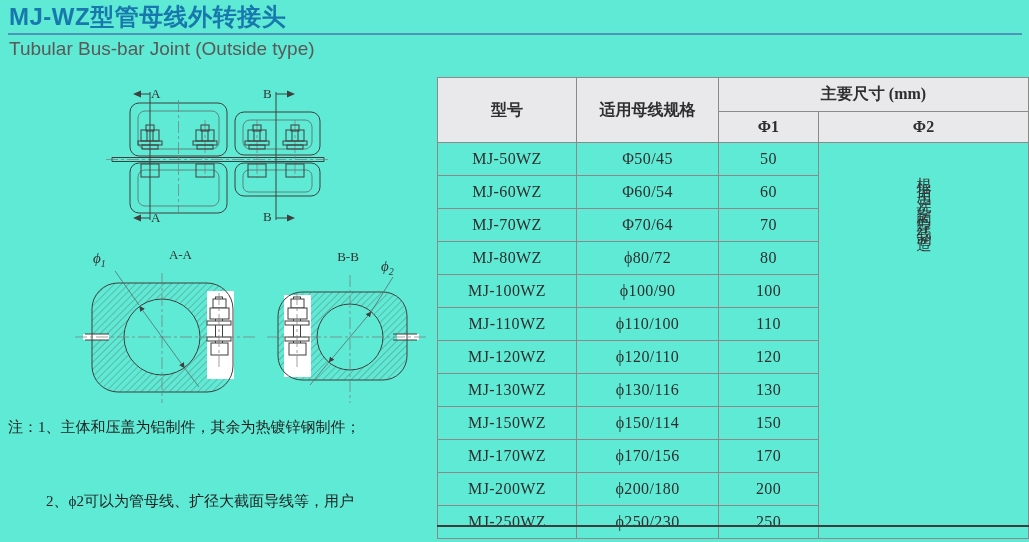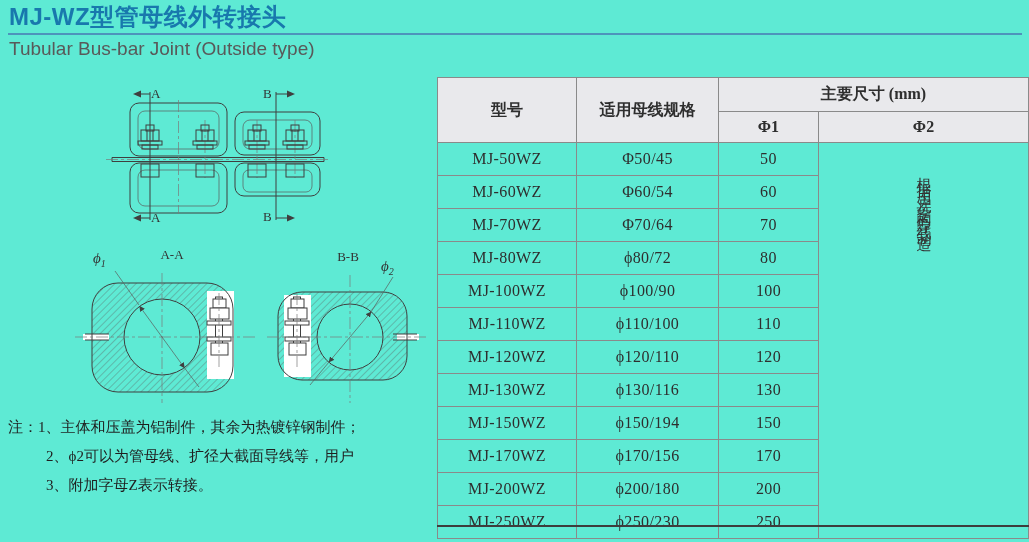--- a/index.html
+++ b/index.html
@@ -25,21 +25,21 @@
   .fillw{fill:#fff;}
   .dlabel{position:absolute;font-family:"Liberation Serif","DejaVu Serif",serif;font-size:13px;color:#333;}
   .dlabel.center{text-align:center;width:40px;}
   .phi{font-style:italic;font-size:15px;}
   .phi sub{font-size:10px;}
 
   
   .notes{position:absolute;left:8px;top:413px;width:432px;
          font-family:"Liberation Serif","DejaVu Serif",serif;
          font-size:15px;line-height:29px;color:#1f1f1f;}
-  .note-l2,.note-l4{padding-left:38px;}
+  .note-l2,.note-l4{padding-left:38px;margin-top:45px;}
   .note-l3{padding-left:57px;}
 
   
   .spec-table{position:absolute;left:437px;top:77px;border-collapse:collapse;table-layout:fixed;
               font-family:"Liberation Serif","DejaVu Serif",serif;color:#2e2e2e;
               border:1.5px solid #4d4d4d;}
   .spec-table th,.spec-table td{border:1px solid #8a8a8a;padding:0;text-align:center;}
   .spec-table thead th{background:var(--table-header-bg);font-weight:bold;font-size:16px;}
   .hrow1 th{height:33px;}
   .hrow2 th{height:30px;}
@@ -205,21 +205,21 @@
       <line class="thin" x1="318" y1="32" x2="296" y2="67"></line>
       <line class="thin" x1="296" y1="67" x2="254" y2="117" marker-start="url(#arr)" marker-end="url(#arr)"></line>
       <line class="thin" x1="254" y1="117" x2="235" y2="140"></line>
     </g>
   </svg>
 
   <span class="dlabel" style="left:151px;top:86px;">A</span>
   <span class="dlabel" style="left:151px;top:210px;">A</span>
   <span class="dlabel" style="left:263px;top:86px;">B</span>
   <span class="dlabel" style="left:263px;top:209px;">B</span>
-  <span class="dlabel center" style="left:152px;top:247px;">A-A</span>
+  <span class="dlabel center" style="left:152px;top:247px;text-align:right;">A-A</span>
   <span class="dlabel center" style="left:328px;top:249px;">B-B</span>
   <span class="dlabel phi" style="left:93px;top:250px;"><span>ϕ</span><sub>1</sub></span>
   <span class="dlabel phi" style="left:381px;top:258px;"><span>ϕ</span><sub>2</sub></span>
 
   <div class="notes">
     <div class="note-l1">注：1、主体和压盖为铝制件，其余为热镀锌钢制件；</div>
     <div class="note-l2">2、ϕ2可以为管母线、扩径大截面导线等，用户</div>
     <div class="note-l4">3、附加字母Z表示转接。</div>
   </div>
 
@@ -278,21 +278,21 @@
           <td>ϕ120/110</td>
           <td>120</td>
         </tr>
       <tr>
           <td>MJ-130WZ</td>
           <td>ϕ130/116</td>
           <td>130</td>
         </tr>
       <tr>
           <td>MJ-150WZ</td>
-          <td>ϕ150/194</td>
+          <td>ϕ150/114</td>
           <td>150</td>
         </tr>
       <tr>
           <td>MJ-170WZ</td>
           <td>ϕ170/156</td>
           <td>170</td>
         </tr>
       <tr>
           <td>MJ-200WZ</td>
           <td>ϕ200/180</td>

